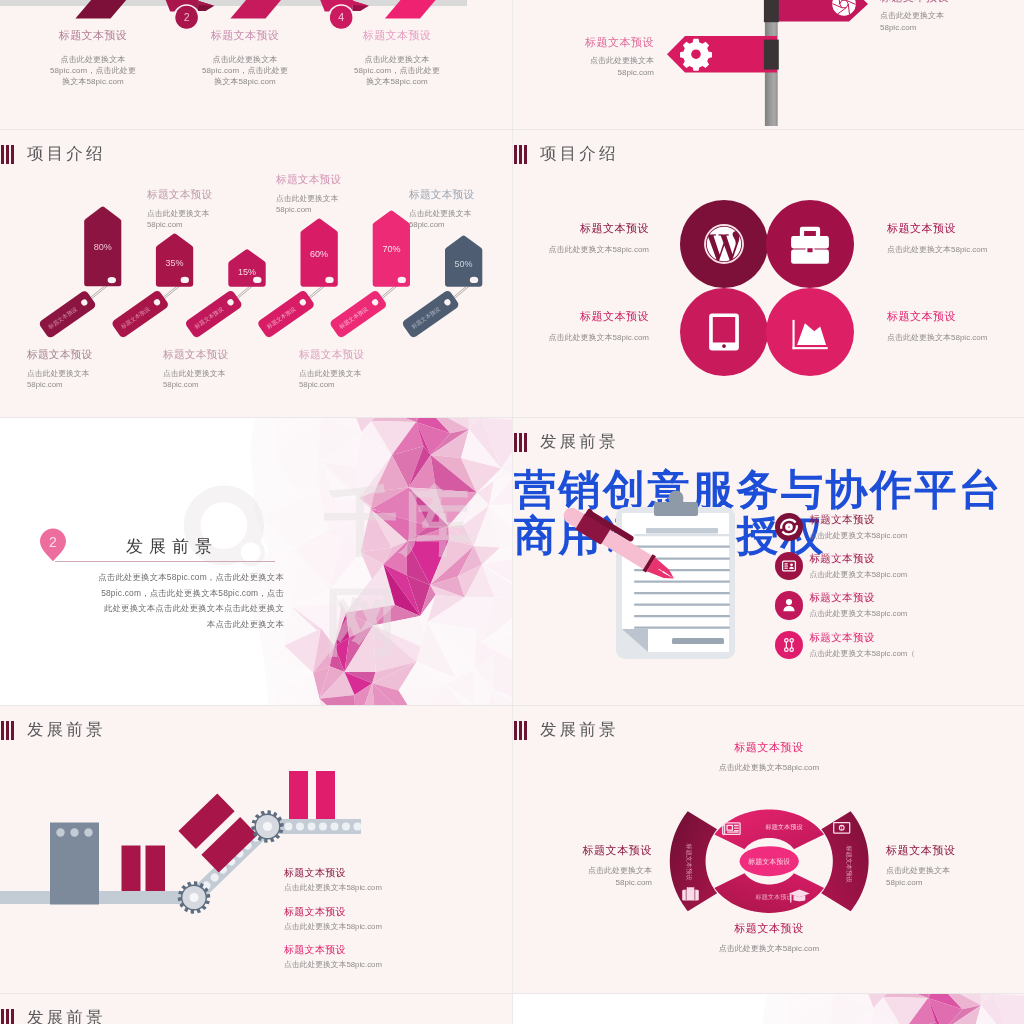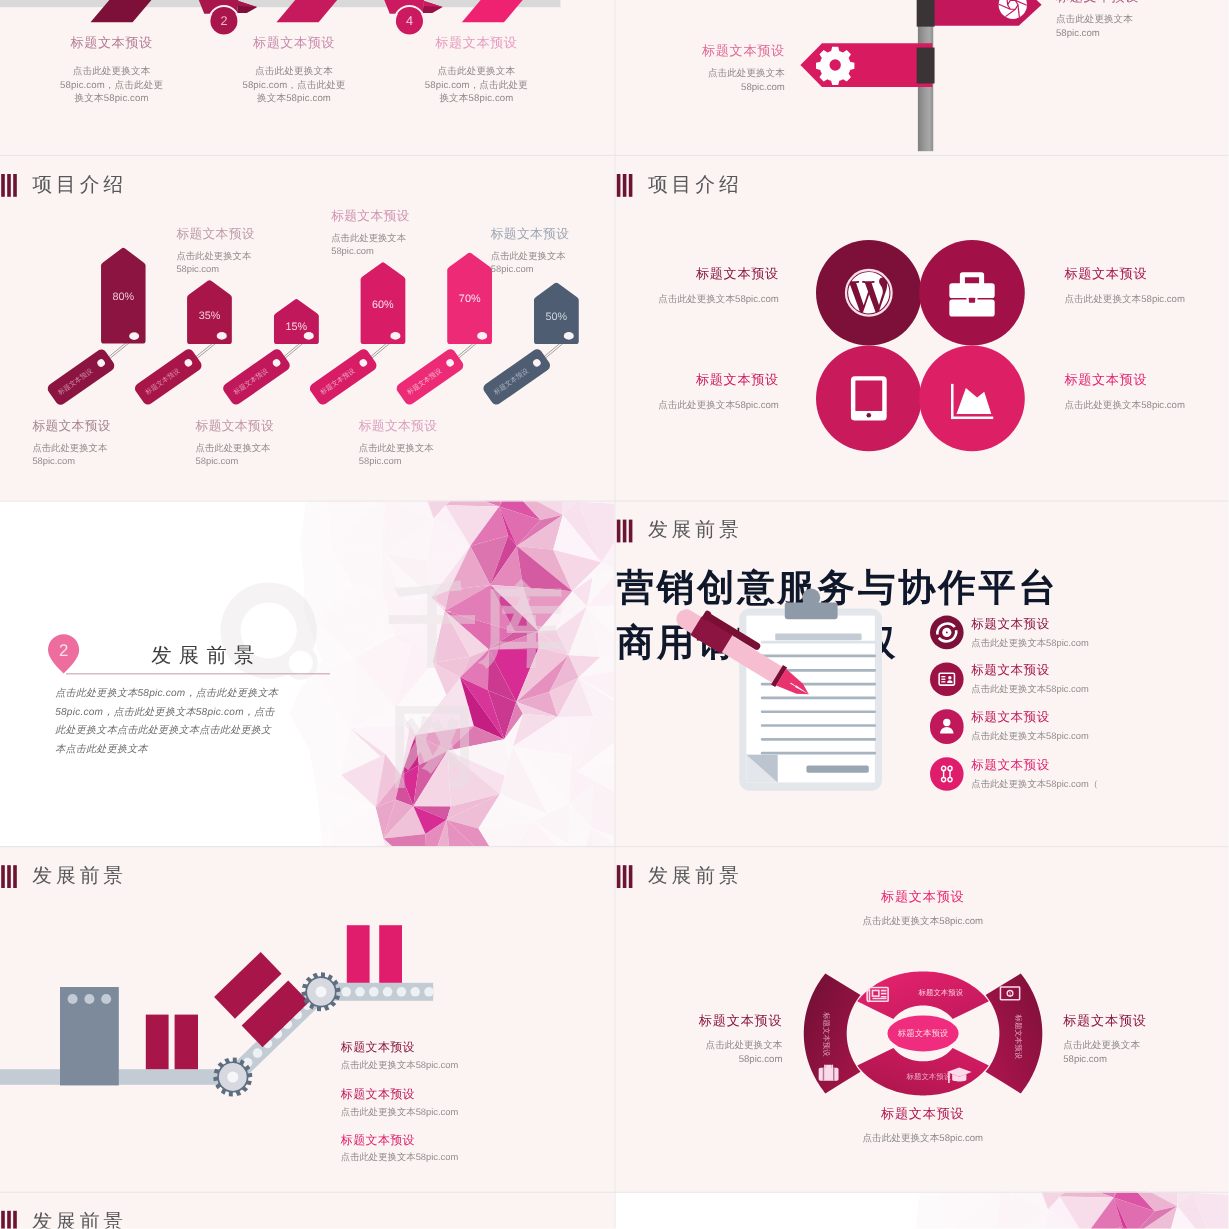--- a/index.html
+++ b/index.html
@@ -33,23 +33,23 @@
   .pt-b{font-size:7.8px;line-height:11px;color:#918d8d;}
   
   .fc-txt{position:absolute;}
   .fc-h{font-size:11px;letter-spacing:.5px;margin-bottom:8px;}
   .fc-b{font-size:8px;line-height:11px;color:#918d8d;}
   
   .wm{position:absolute;left:172px;top:56px;opacity:.45;display:flex;align-items:flex-start;}
   .wm-txt{font-size:74px;color:#e5e2e2;letter-spacing:1px;margin-left:-24px;font-weight:bold;}
   .dv-title{position:absolute;left:126px;top:118px;font-size:17px;letter-spacing:6px;color:#3d3d3d;}
   .dv-rule{position:absolute;left:55px;top:144px;width:220px;height:1px;background:#cfa9b9;}
-  .dv-body{position:absolute;left:46px;top:153px;width:238px;text-align:left;font-size:8.4px;line-height:15.5px;color:#6f6d6d;letter-spacing:.2px;font-style:italic;}
+  .dv-body{position:absolute;left:46px;top:153px;width:238px;text-align:right;font-size:8.4px;line-height:15.5px;color:#6f6d6d;letter-spacing:.2px;}
   
-  .wm2{position:absolute;left:2px;top:50px;font-size:31px;line-height:46px;color:#0f172a;letter-spacing:2.5px;font-weight:bold;}
+  .wm2{position:absolute;left:2px;top:50px;font-size:42px;line-height:46px;color:#1d4ed8;letter-spacing:2.5px;font-weight:bold;}
   .cl-list{position:absolute;left:263px;top:90px;}
   .cl-row{display:flex;align-items:center;height:39.4px;}
   .cl-ic{width:28.4px;height:28.4px;border-radius:50%;display:inline-flex;align-items:center;justify-content:center;flex:none;}
   .cl-tx{margin-left:6px;display:block;}
   .cl-h{display:block;font-size:10.5px;letter-spacing:.4px;margin-bottom:3px;}
   .cl-b{display:block;font-size:7.8px;color:#918d8d;}
   
   .cv-list{position:absolute;left:284px;top:161px;}
   .cv-row{margin-bottom:11.5px;}
   .cv-h{font-size:10px;letter-spacing:.3px;margin-bottom:2px;}

